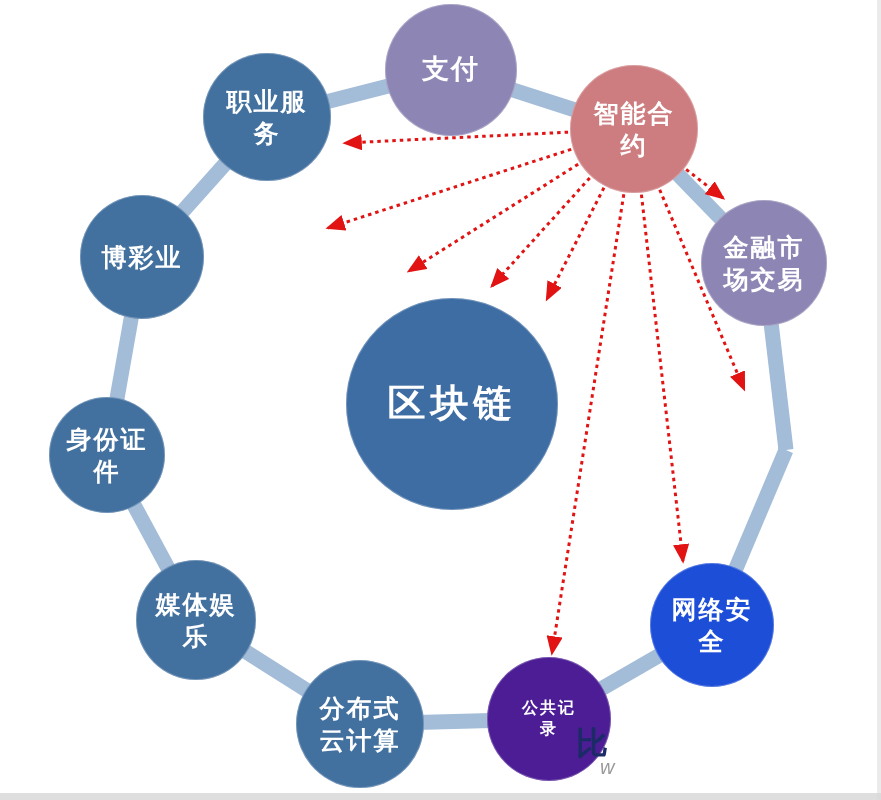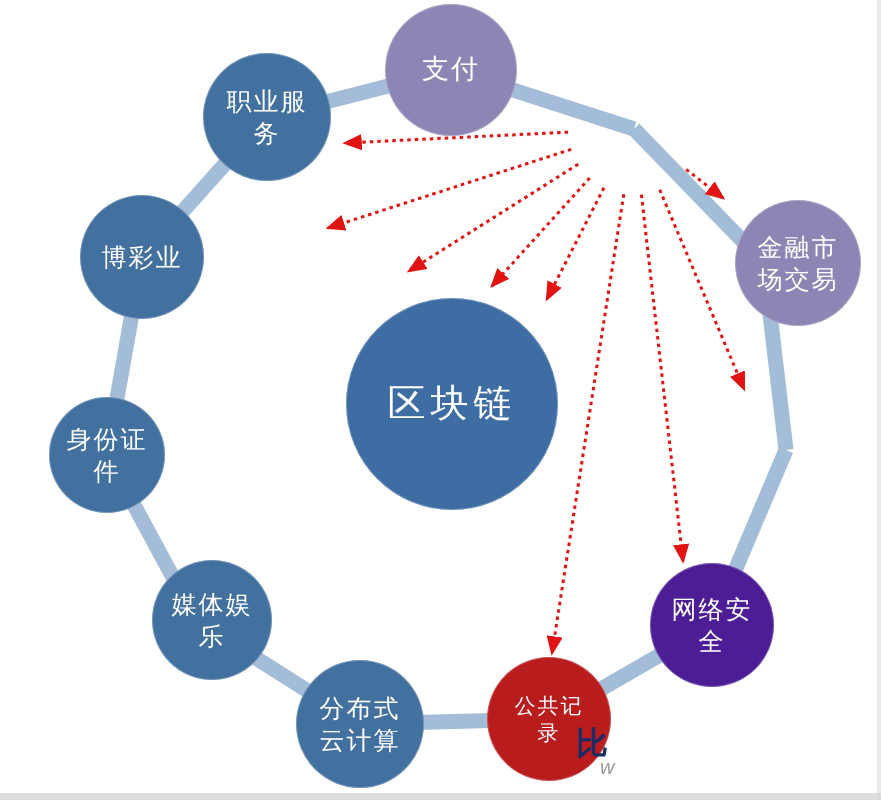--- a/index.html
+++ b/index.html
@@ -9,21 +9,21 @@
     background:#ffffff;
     overflow:hidden;
     font-family:"Liberation Sans","DejaVu Sans",sans-serif;
   }
   #links-svg{position:absolute;left:0;top:0;width:881px;height:800px;}
   .node{
     position:absolute;
     border-radius:50%;
     display:flex;flex-direction:column;
     align-items:center;justify-content:center;
-    color:#ffffff;font-weight:normal;
+    color:#ffffff;font-weight:bold;
     line-height:1.3;letter-spacing:2px;
     text-align:center;
     box-shadow:0 0 0 1px rgba(255,255,255,0.25) inset;
   }
   .node .line{display:block;}
   #watermark{
     position:absolute;left:576px;top:722px;
     color:#1b2b66;font-size:32px;font-weight:bold;
     font-family:"Liberation Serif","DejaVu Serif",serif;
   }
@@ -72,37 +72,41 @@
         <line x1="623.7959419209918" y1="194.20641991951578" x2="552" y2="653" stroke="#e11313" stroke-width="3" stroke-dasharray="3.5 4" marker-end="url(#red-arrowhead)"></line>
         <line x1="641.438414787328" y1="194.57949363521845" x2="683" y2="561" stroke="#e11313" stroke-width="3" stroke-dasharray="3.5 4" marker-end="url(#red-arrowhead)"></line>
         <line x1="659.716239395222" y1="189.7838385705249" x2="744" y2="389" stroke="#e11313" stroke-width="3" stroke-dasharray="3.5 4" marker-end="url(#red-arrowhead)"></line>
         <line x1="686.1602984609049" y1="169.43888307643186" x2="723" y2="198" stroke="#e11313" stroke-width="3" stroke-dasharray="3.5 4" marker-end="url(#red-arrowhead)"></line>
       </g>
   </svg>
 
 <div class="node" style="left: 385px; top: 4px; width: 132px; height: 132px; background: rgb(141, 134, 181); font-size: 27px;">
       <span class="line">支付</span>
     </div>
-    <div class="node" style="left: 735px; top: 200px; width: 126px; height: 126px; background: rgb(141, 133, 179); font-size: 25px;">
+    <div class="node" style="left: 570px; top: 65px; width: 128px; height: 128px; background: rgb(205, 125, 127); font-size: 25px;">
+      <span class="line">智能合</span>
+      <span class="line">约</span>
+    </div>
+    <div class="node" style="left: 701px; top: 200px; width: 126px; height: 126px; background: rgb(141, 133, 179); font-size: 25px;">
       <span class="line">金融市</span>
       <span class="line">场交易</span>
     </div>
-    <div class="node" style="left: 650px; top: 563px; width: 124px; height: 124px; background: #4c1d95; font-size: 25px;">
+    <div class="node" style="left: 650px; top: 563px; width: 124px; height: 124px; background: #1d4ed8; font-size: 25px;">
       <span class="line">网络安</span>
       <span class="line">全</span>
     </div>
-    <div class="node" style="left: 487px; top: 657px; width: 124px; height: 124px; background: #b91c1c; font-size: 21px;">
+    <div class="node" style="left: 487px; top: 657px; width: 124px; height: 124px; background: #4c1d95; font-size: 16px;">
       <span class="line">公共记</span>
       <span class="line">录</span>
     </div>
     <div class="node" style="left: 296px; top: 660px; width: 128px; height: 128px; background: rgb(66, 112, 159); font-size: 25px;">
       <span class="line">分布式</span>
       <span class="line">云计算</span>
     </div>
-    <div class="node" style="left: 152px; top: 560px; width: 120px; height: 120px; background: rgb(66, 112, 159); font-size: 25px;">
+    <div class="node" style="left: 136px; top: 560px; width: 120px; height: 120px; background: rgb(66, 112, 159); font-size: 25px;">
       <span class="line">媒体娱</span>
       <span class="line">乐</span>
     </div>
     <div class="node" style="left: 80px; top: 195px; width: 124px; height: 124px; background: rgb(66, 112, 159); font-size: 25px;">
       <span class="line">博彩业</span>
     </div>
     <div class="node" style="left: 49px; top: 397px; width: 116px; height: 116px; background: rgb(66, 112, 159); font-size: 25px;">
       <span class="line">身份证</span>
       <span class="line">件</span>
     </div>

